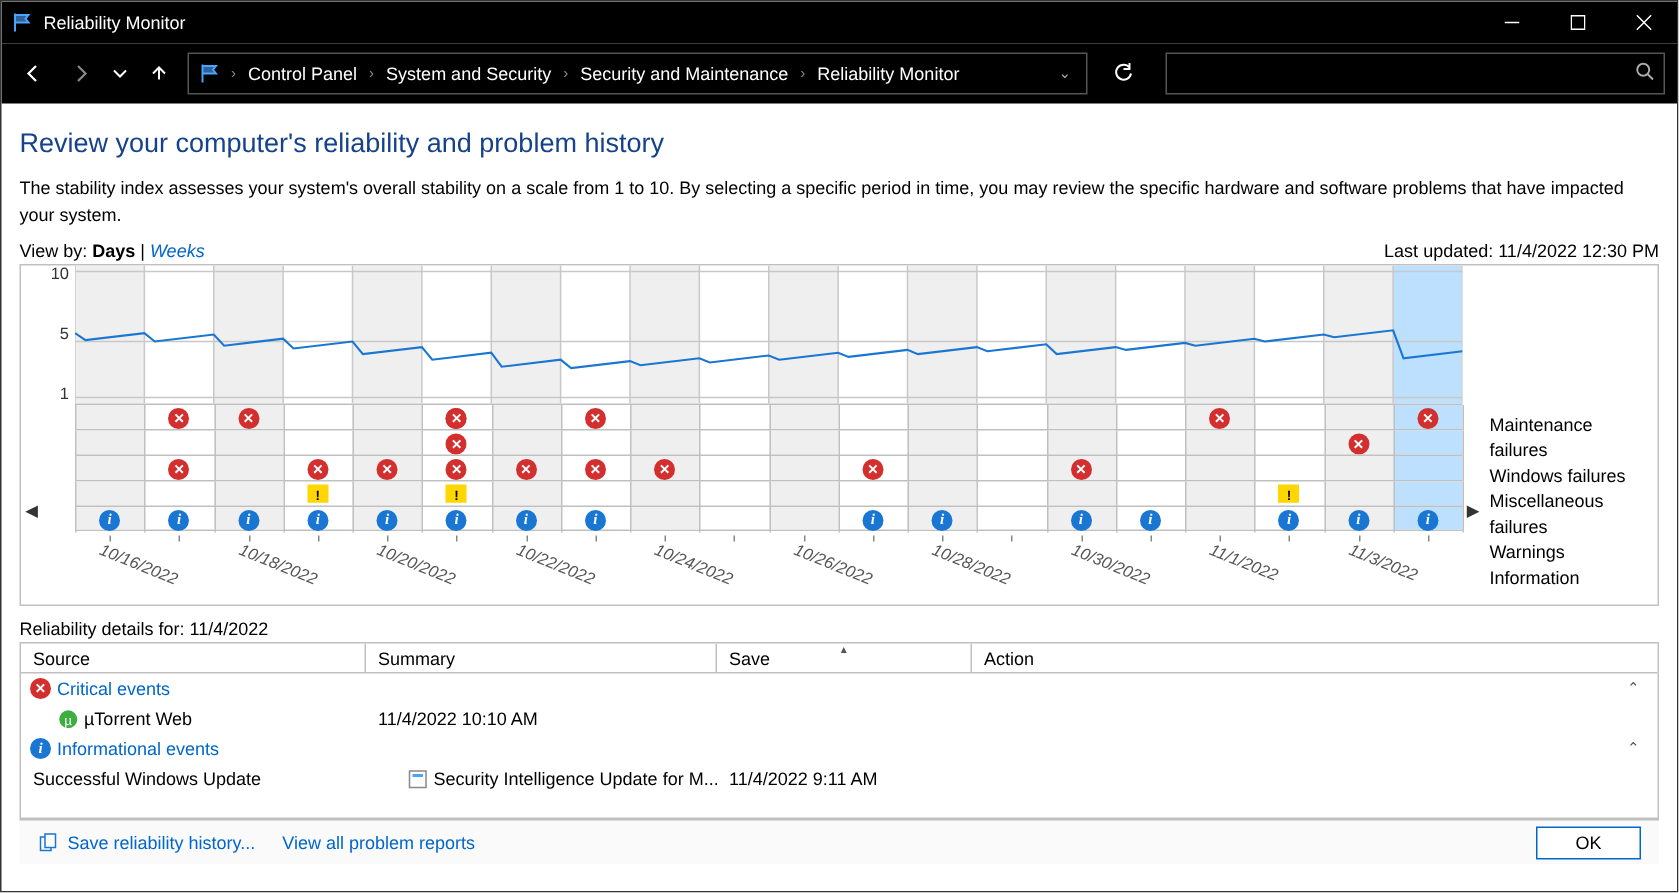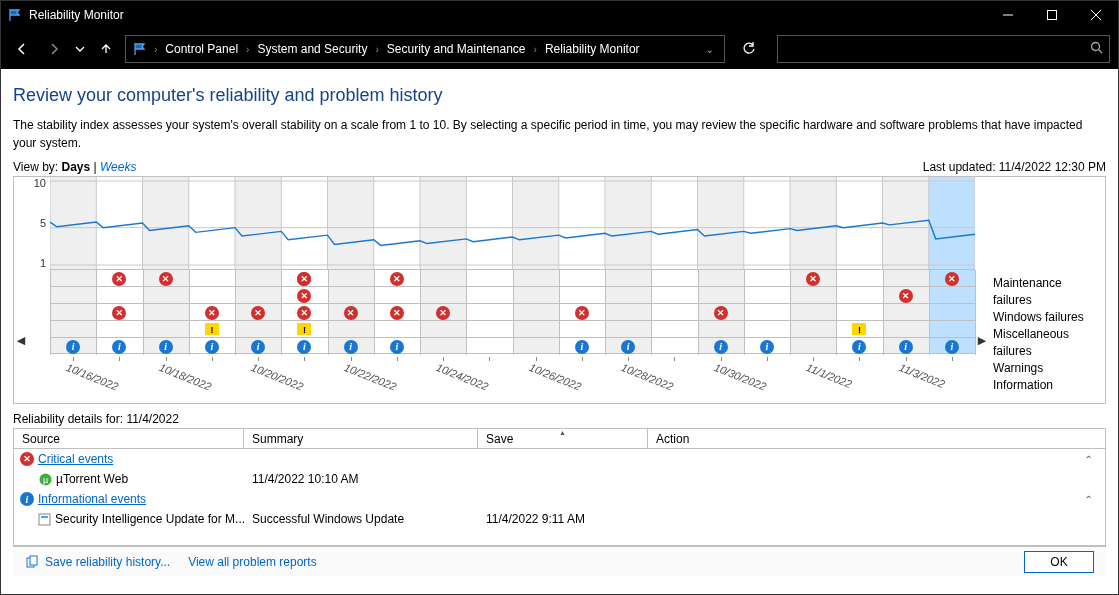--- a/index.html
+++ b/index.html
@@ -78,21 +78,21 @@
   .hcol.date { width:170px;}
   .hcol.action { flex:1; border-right:none;}
   .sort-caret { position:absolute; left:50%; top:-1px; transform:translateX(-50%); font-size:8px; color:#555;}
   .details-body { flex:1; overflow-y:scroll; position:relative;}
   .group-row { display:flex; align-items:center; padding:3px 6px; font-size:12px;}
   .group-row .gicon { width:14px; height:14px; border-radius:50%; display:flex; align-items:center; justify-content:center; margin-right:4px; color:#fff; font-size:10px; font-weight:bold;}
   .group-row.critical .gicon { background:#d32f2f;}
   .group-row.critical .gicon::after{content:"✕"; font-size:9px;}
   .group-row.info .gicon { background:#1976d2;}
   .group-row.info .gicon::after{content:"i"; font-family:Georgia,serif; font-style:italic;}
-  .group-row .gtitle { color:var(--link);text-decoration:underline;}
+  .group-row .gtitle { color:var(--link);}
   .group-row .collapse { margin-left:auto; margin-right:6px; color:#555; font-size:10px;}
   .data-row { display:flex; padding:3px 0; font-size:12px;}
   .data-row .dcol { padding:0 8px; overflow:hidden; text-overflow:ellipsis; white-space:nowrap;}
   .data-row .dcol.source { width:230px; display:flex; align-items:center; gap:4px; padding-left:24px;}
   .data-row .dcol.summary { width:234px;}
   .data-row .dcol.date { width:170px;}
   .data-row .dcol.action { flex:1;}
   .data-row .dcol.action a { color:var(--link); text-decoration:none;}
   .mini-icon { width:14px; height:14px; display:inline-flex; align-items:center; justify-content:center; font-size:10px;}
   
@@ -592,30 +592,30 @@
             </div>
         <div class="dcol date">11/4/2022 10:10 AM</div>
         <div class="dcol action"></div>
           </div>
           <div class="group-row info">
             <span class="gicon"></span>
             <span class="gtitle">Informational events</span>
             <span class="collapse">⌃</span>
           </div>
           <div class="data-row">
+        <div class="dcol summary">Successful Windows Update</div>
         <div class="dcol source">
               <span class="mini-icon">
                 <svg width="13" height="13">
                   <rect x="1" y="1" width="11" height="11" stroke="#888" fill="#fff"></rect>
                   <rect x="3" y="3" width="7" height="2" fill="#4aa3ff"></rect>
                 </svg>
               </span>
               <span>Security Intelligence Update for M...</span>
             </div>
-        <div class="dcol summary">Successful Windows Update</div>
         <div class="dcol date">11/4/2022 9:11 AM</div>
           </div>
         </div>
     </div>
 
     <div class="footer">
       <span class="copy-icon">
         <svg width="13" height="13" viewBox="0 0 13 13">
             <rect x="1" y="3" width="7" height="9" stroke="#1976d2" fill="none"></rect>
             <rect x="4" y="1" width="7" height="9" stroke="#1976d2" fill="#fff"></rect>

